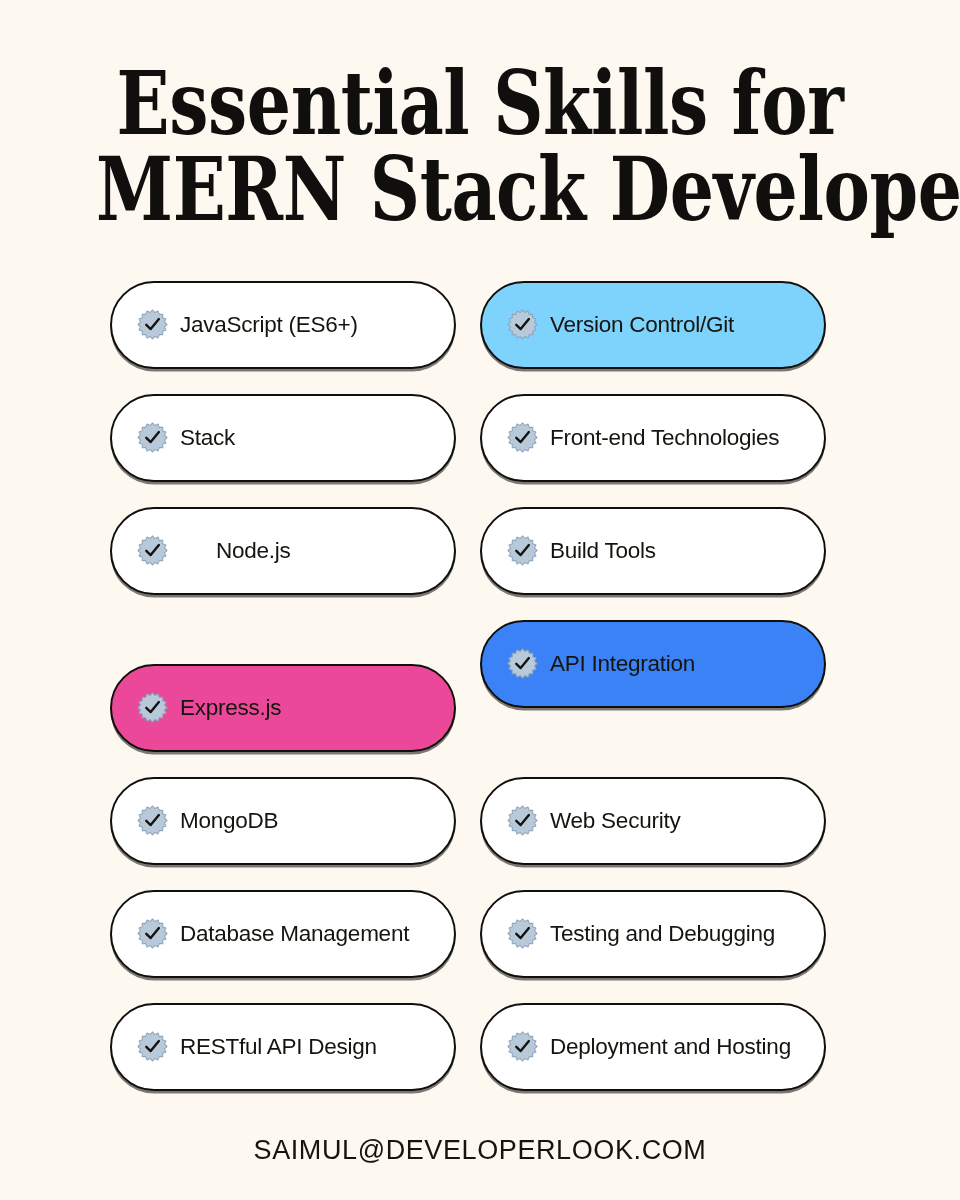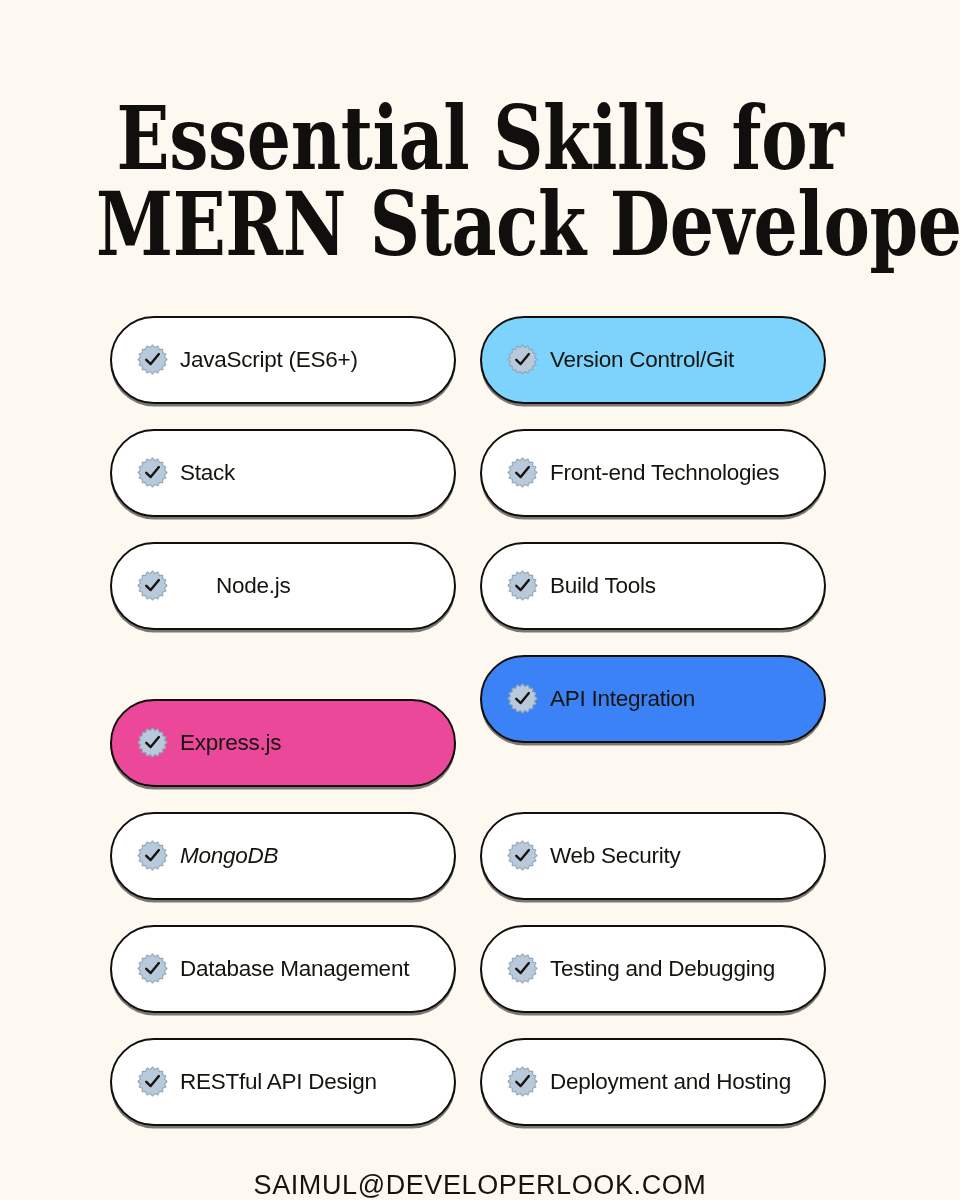--- a/index.html
+++ b/index.html
@@ -22,21 +22,21 @@
     flex-direction: column;
     align-items: center;
     box-sizing: border-box;
     padding: 0;
   }
 
   
   .title-block {
     width: 100%;
     text-align: center;
-    padding-top: 97px;
+    padding-top: 62px;
     user-select: none;
   }
   .title-line {
     font-family: "DejaVu Serif", "Liberation Serif", serif;
     font-weight: bold;
     color: #100f0d;
     letter-spacing: -0.5px;
     line-height: 0.97;
     transform: scaleX(0.80);
     transform-origin: center;
@@ -172,21 +172,21 @@
             <path d="M16.00,1.00 L18.46,3.64 L21.74,2.14 L23.00,5.52 L26.61,5.39 L26.48,9.00 L29.86,10.26 L28.36,13.54 L31.00,16.00 L28.36,18.46 L29.86,21.74 L26.48,23.00 L26.61,26.61 L23.00,26.48 L21.74,29.86 L18.46,28.36 L16.00,31.00 L13.54,28.36 L10.26,29.86 L9.00,26.48 L5.39,26.61 L5.52,23.00 L2.14,21.74 L3.64,18.46 L1.00,16.00 L3.64,13.54 L2.14,10.26 L5.52,9.00 L5.39,5.39 L9.00,5.52 L10.26,2.14 L13.54,3.64 Z" fill="#b8c9d9" stroke="#8fa6bb" stroke-width="1.1" stroke-linejoin="round"></path>
             <path d="M9.6,16.4 L14.1,20.7 L22.6,10.4" fill="none" stroke="#15140f" stroke-width="2.5" stroke-linecap="round" stroke-linejoin="round"></path>
           </svg></span>
         <span class="pill-label" style="color: rgb(21, 20, 15);">API Integration</span>
       </div>
       <div class="pill" style="background: rgb(255, 255, 255); border-color: rgb(16, 15, 13);">
         <span class="badge"><svg viewBox="0 0 32 32" width="31" height="31" aria-hidden="true">
             <path d="M16.00,1.00 L18.46,3.64 L21.74,2.14 L23.00,5.52 L26.61,5.39 L26.48,9.00 L29.86,10.26 L28.36,13.54 L31.00,16.00 L28.36,18.46 L29.86,21.74 L26.48,23.00 L26.61,26.61 L23.00,26.48 L21.74,29.86 L18.46,28.36 L16.00,31.00 L13.54,28.36 L10.26,29.86 L9.00,26.48 L5.39,26.61 L5.52,23.00 L2.14,21.74 L3.64,18.46 L1.00,16.00 L3.64,13.54 L2.14,10.26 L5.52,9.00 L5.39,5.39 L9.00,5.52 L10.26,2.14 L13.54,3.64 Z" fill="#b8c9d9" stroke="#8fa6bb" stroke-width="1.1" stroke-linejoin="round"></path>
             <path d="M9.6,16.4 L14.1,20.7 L22.6,10.4" fill="none" stroke="#15140f" stroke-width="2.5" stroke-linecap="round" stroke-linejoin="round"></path>
           </svg></span>
-        <span class="pill-label" style="color: rgb(21, 20, 15); font-style: italic;">MongoDB</span>
+        <span class="pill-label" style="color: rgb(21, 20, 15);">MongoDB</span>
       </div>
       <div class="pill" style="background: rgb(255, 255, 255); border-color: rgb(16, 15, 13);">
         <span class="badge"><svg viewBox="0 0 32 32" width="31" height="31" aria-hidden="true">
             <path d="M16.00,1.00 L18.46,3.64 L21.74,2.14 L23.00,5.52 L26.61,5.39 L26.48,9.00 L29.86,10.26 L28.36,13.54 L31.00,16.00 L28.36,18.46 L29.86,21.74 L26.48,23.00 L26.61,26.61 L23.00,26.48 L21.74,29.86 L18.46,28.36 L16.00,31.00 L13.54,28.36 L10.26,29.86 L9.00,26.48 L5.39,26.61 L5.52,23.00 L2.14,21.74 L3.64,18.46 L1.00,16.00 L3.64,13.54 L2.14,10.26 L5.52,9.00 L5.39,5.39 L9.00,5.52 L10.26,2.14 L13.54,3.64 Z" fill="#b8c9d9" stroke="#8fa6bb" stroke-width="1.1" stroke-linejoin="round"></path>
             <path d="M9.6,16.4 L14.1,20.7 L22.6,10.4" fill="none" stroke="#15140f" stroke-width="2.5" stroke-linecap="round" stroke-linejoin="round"></path>
           </svg></span>
         <span class="pill-label" style="color: rgb(21, 20, 15);">Web Security</span>
       </div>
       <div class="pill" style="background: rgb(255, 255, 255); border-color: rgb(16, 15, 13);">
         <span class="badge"><svg viewBox="0 0 32 32" width="31" height="31" aria-hidden="true">

